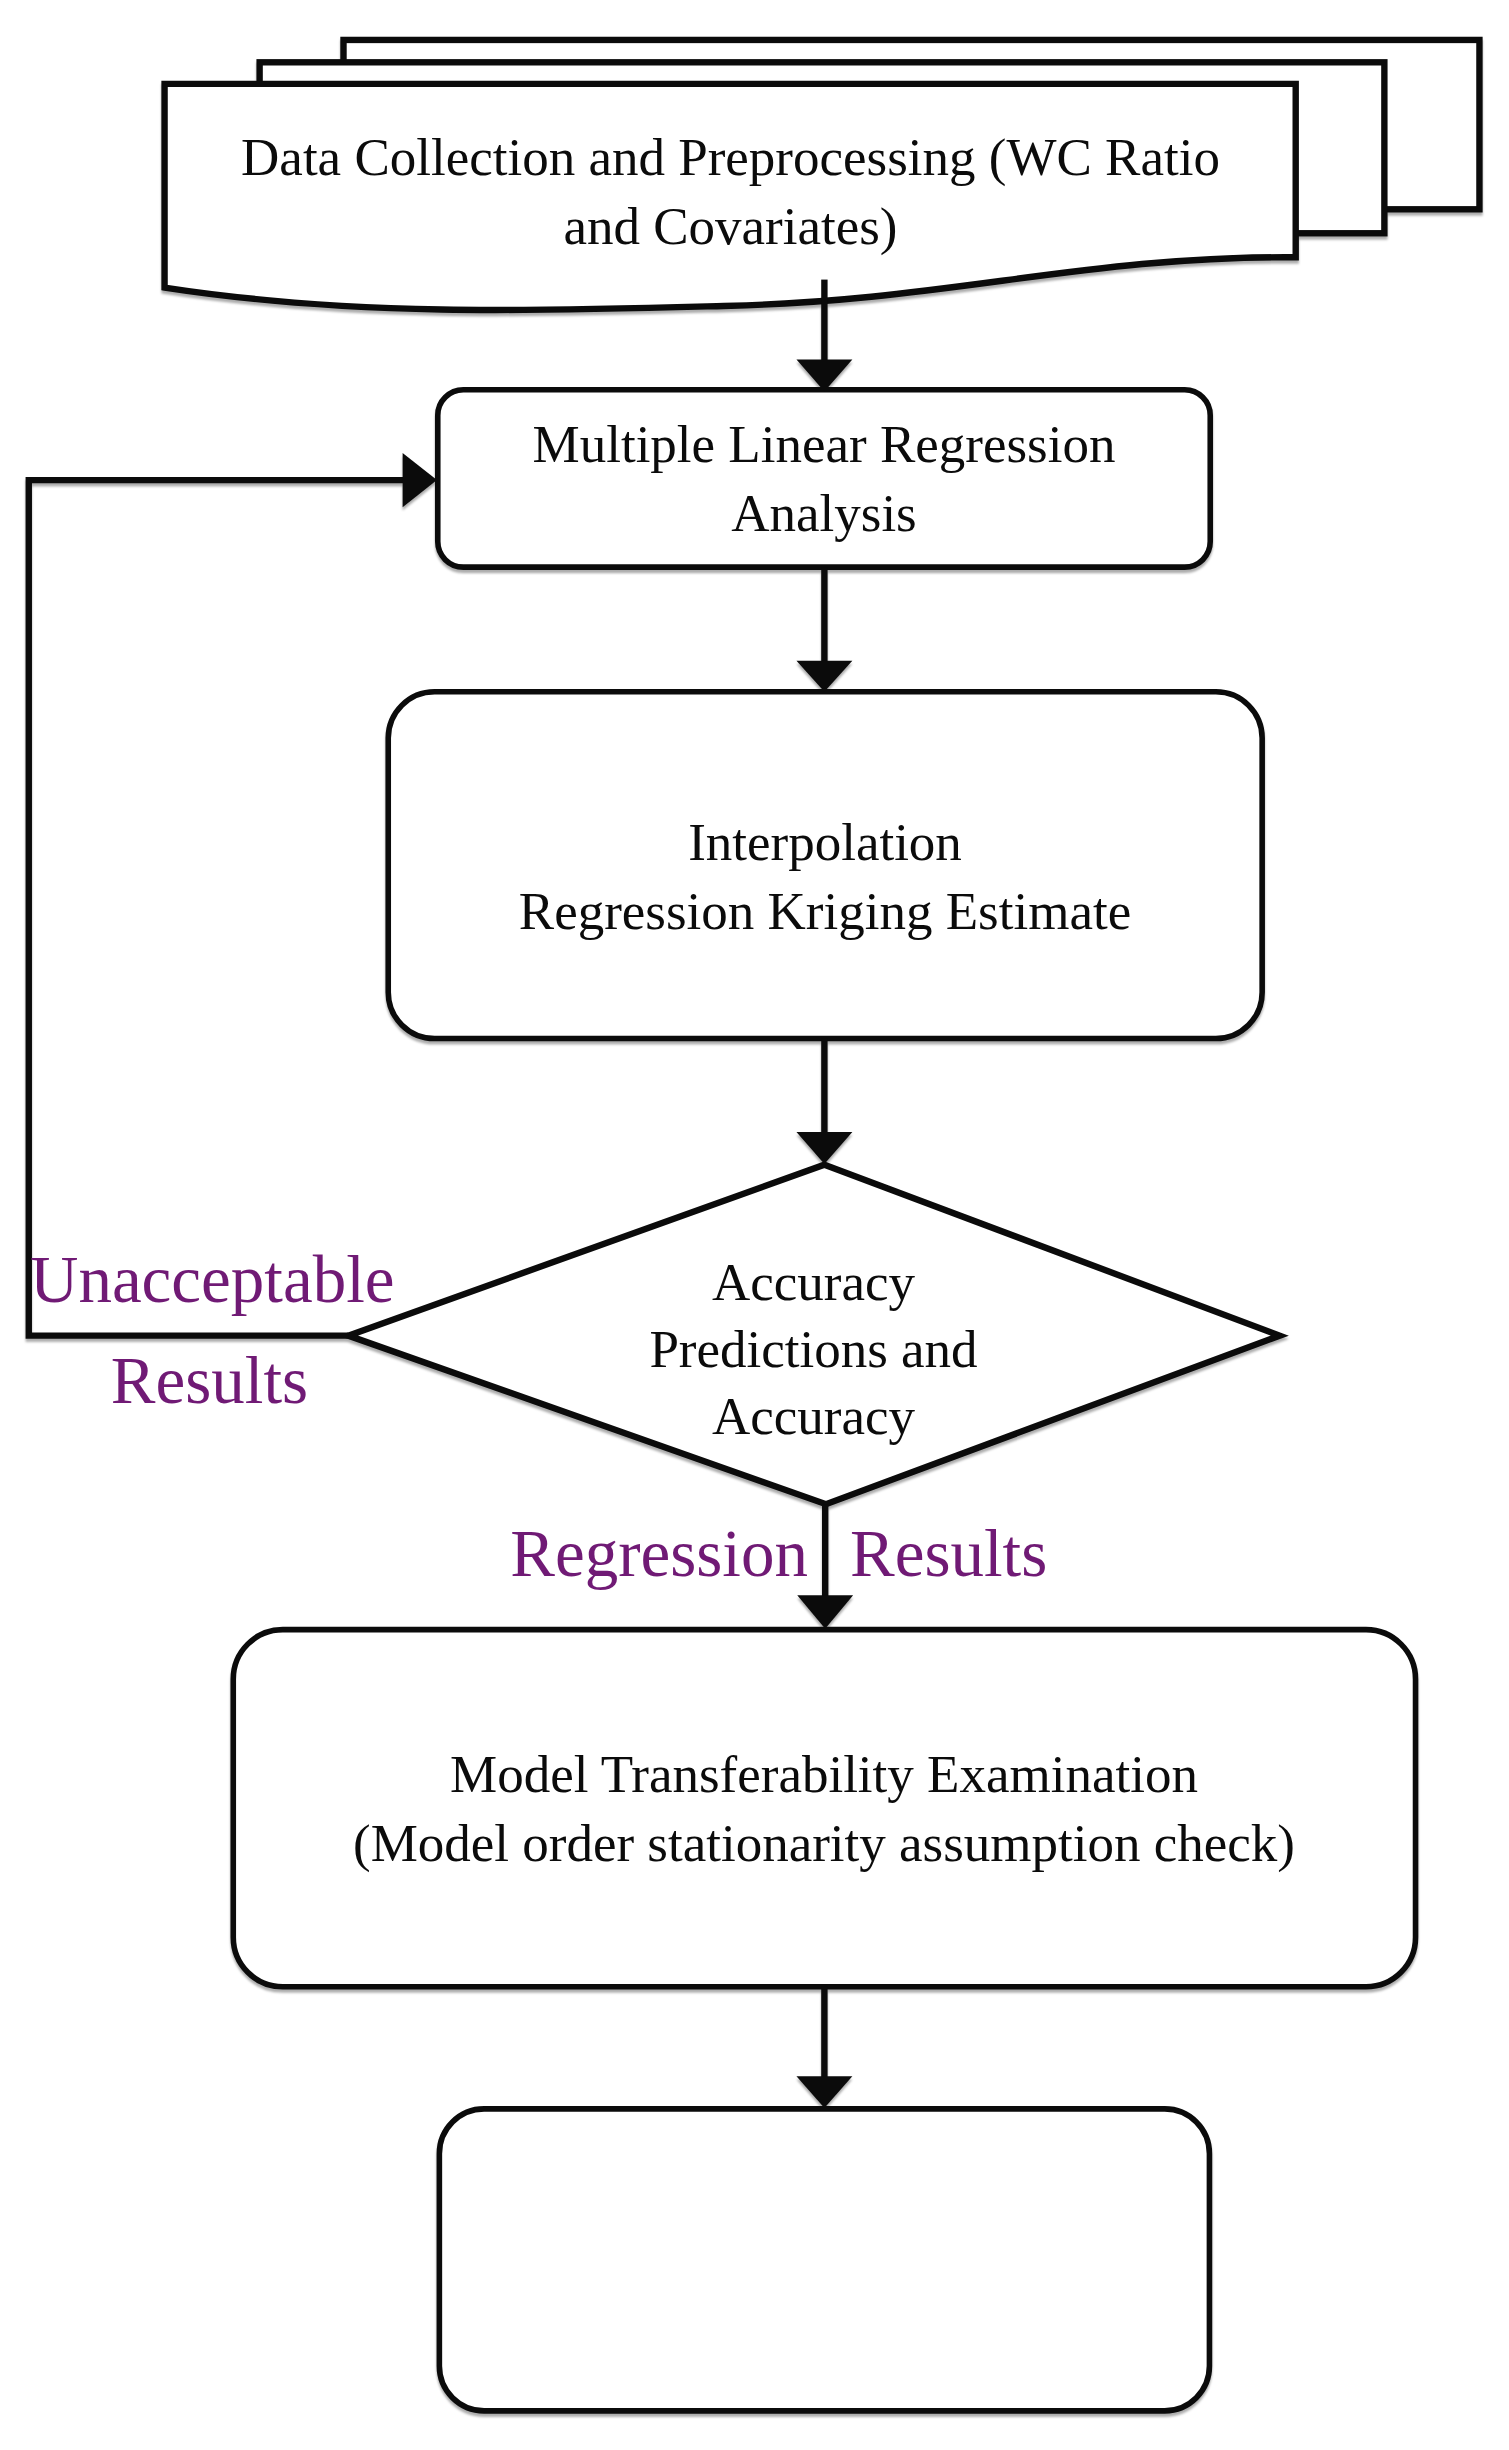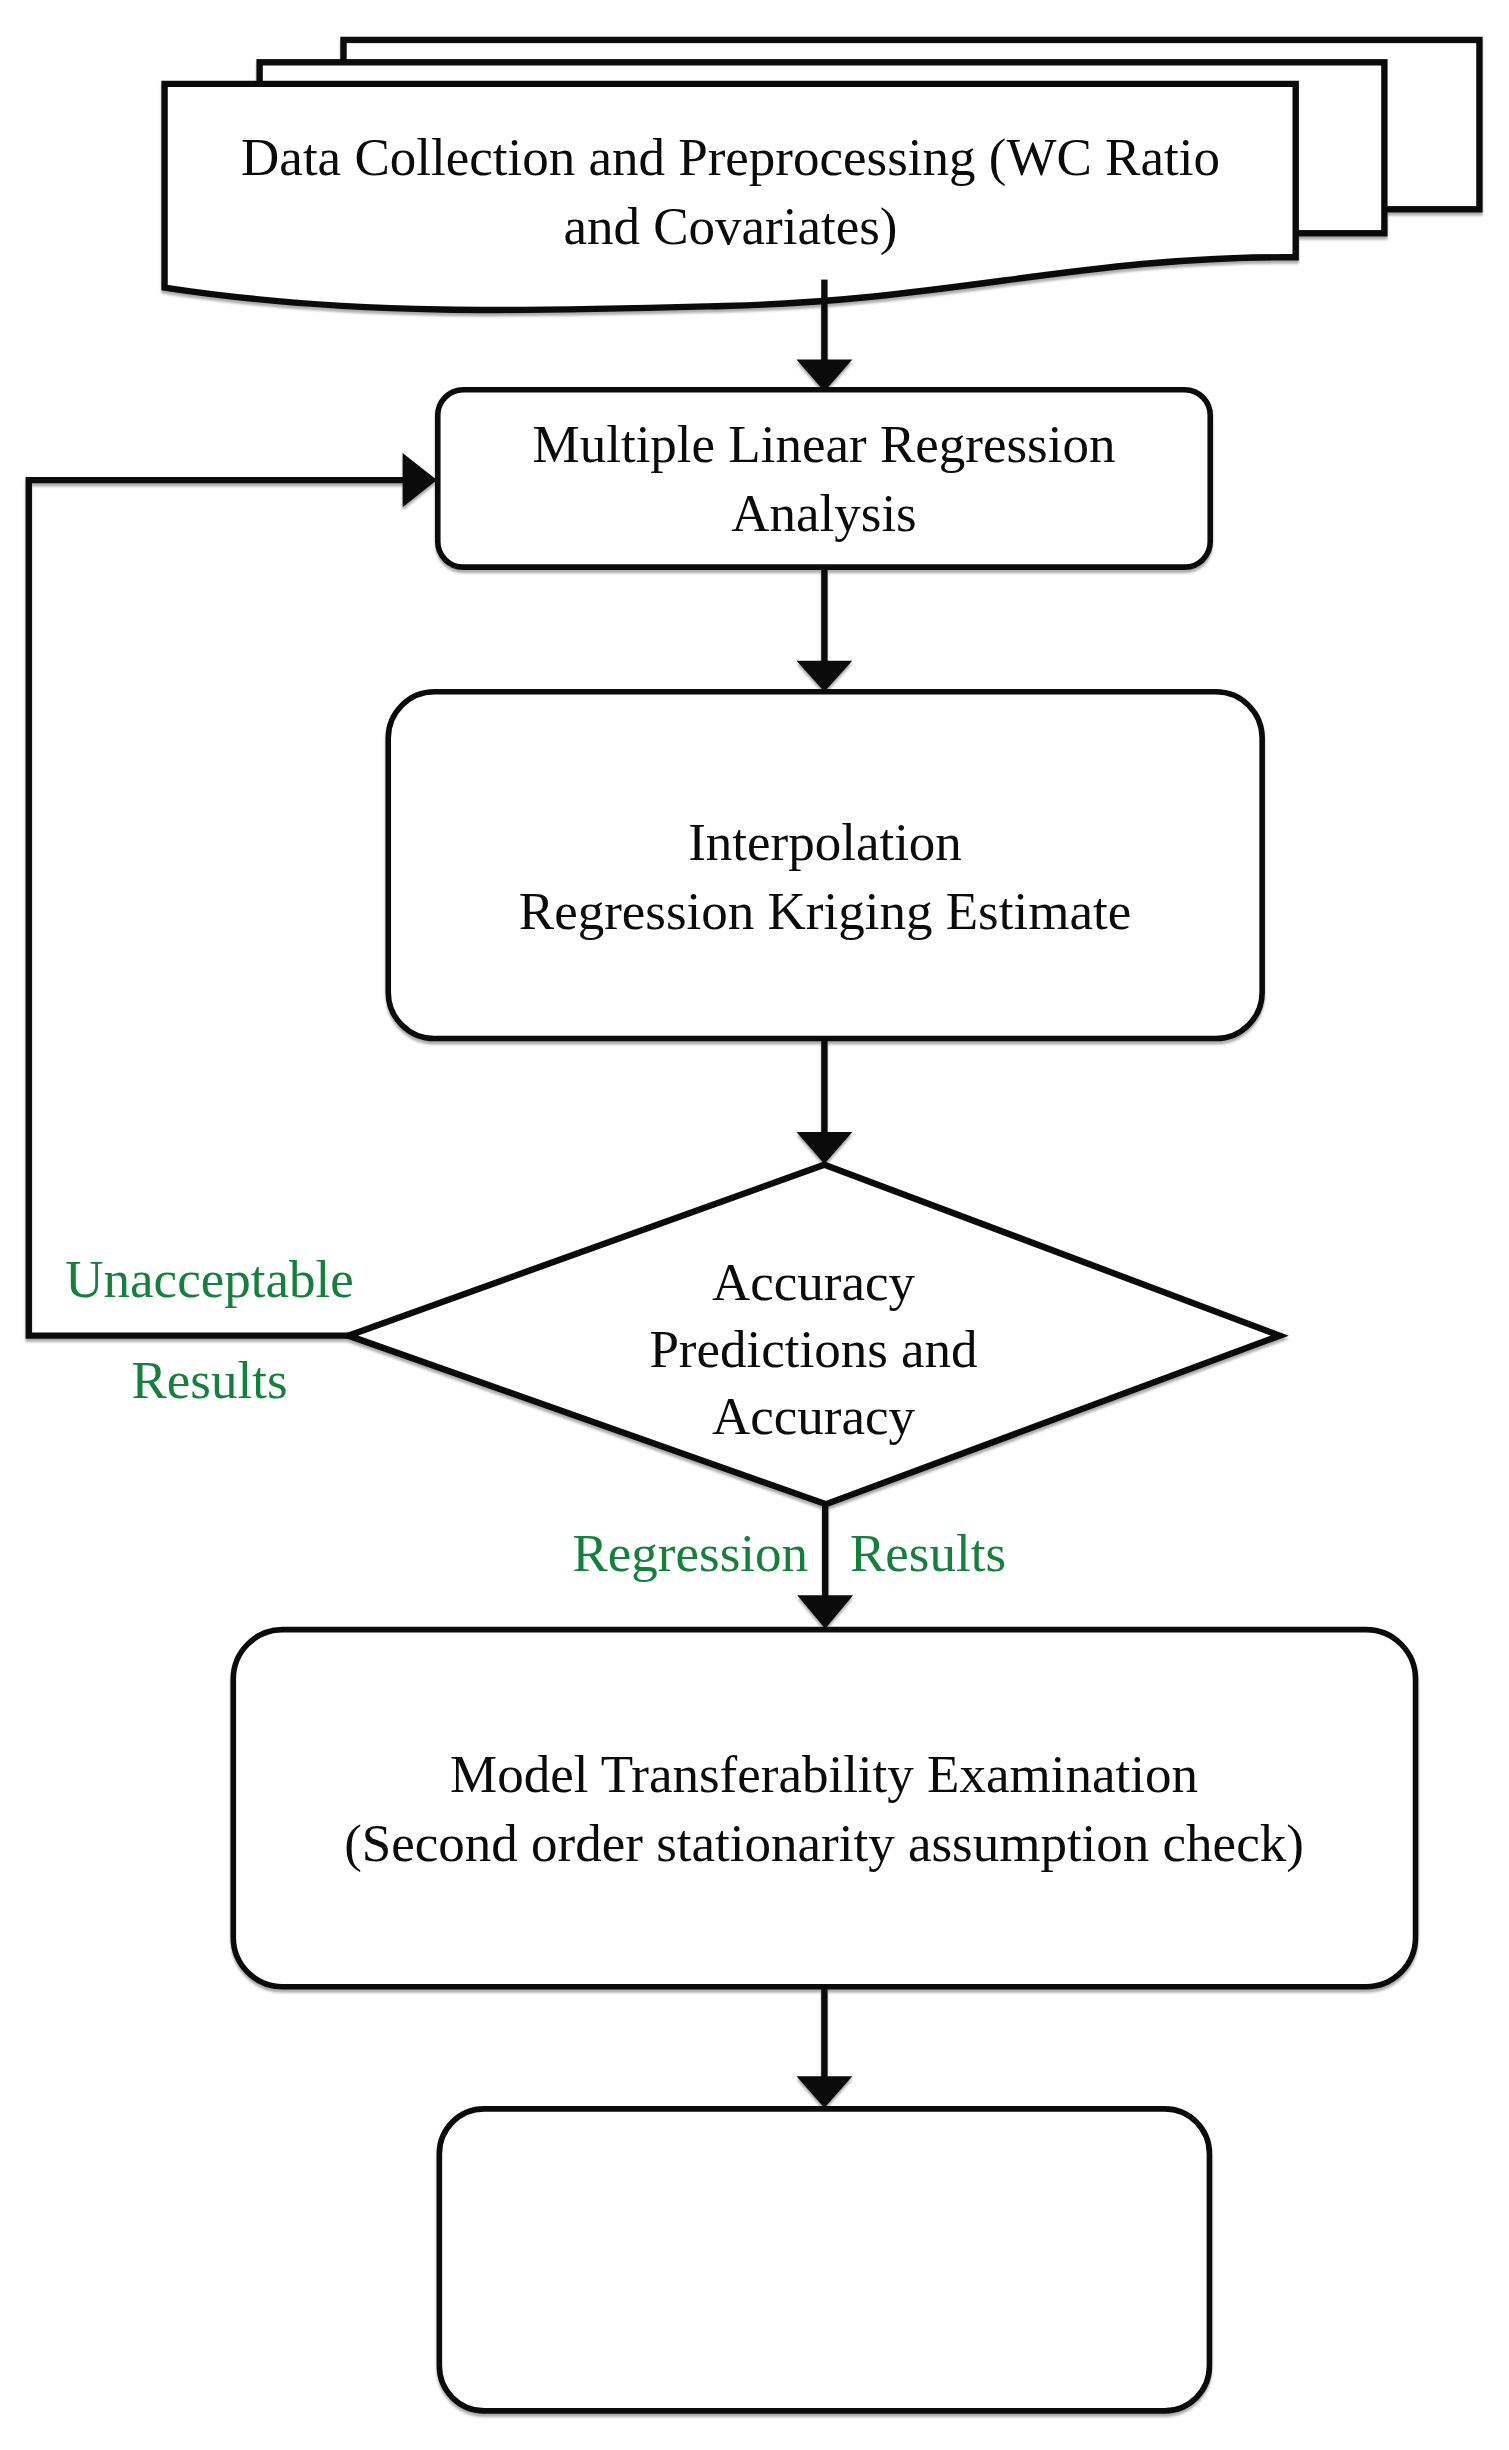--- a/index.html
+++ b/index.html
@@ -28,23 +28,23 @@
     text-align:center;
     font-size:53px;
     line-height:69px;
     color:#0b0b0b;
     white-space:nowrap;
     z-index:2;
   }
   .lbl div{white-space:nowrap;}
   .edge-lbl{
     position:absolute;
-    font-size:53px;
+    font-size:67px;
     line-height:69px;
-    color:#15803d;
+    color:#701a75;
     white-space:nowrap;
     z-index:2;
   }
 </style>
 </head>
 <body>
 
 <div class="canvas">
 
   <svg class="diagram-svg" viewBox="0 0 1889 3067" xmlns="http://www.w3.org/2000/svg">
@@ -112,21 +112,21 @@
   </div>
 
   <div class="lbl" style="left:348px;top:1165px;width:931px;height:340px;padding-top:14.4px;line-height:67px;">
     <div>Accuracy</div>
     <div>Predictions and</div>
     <div>Accuracy</div>
   </div>
 
   <div class="lbl" style="left:233px;top:1630px;width:1182px;height:357px;text-align:center;">
     <div>Model Transferability Examination</div>
-    <div>(Second order stationarity assumption check)</div>
+    <div>(Model order stationarity assumption check)</div>
   </div>
 
   <div class="lbl" style="left:439px;top:2109px;width:770px;height:302px;padding-top:19px;">
   </div>
 
   <div class="edge-lbl" style="left:30px;top:1245px;width:359px;text-align:center;">Unacceptable</div>
 
   <div class="edge-lbl" style="left:30px;top:1346px;width:359px;text-align:center;">Results</div>
 
   <div class="edge-lbl" style="left:495px;top:1519px;width:313px;text-align:right;">Regression</div>

